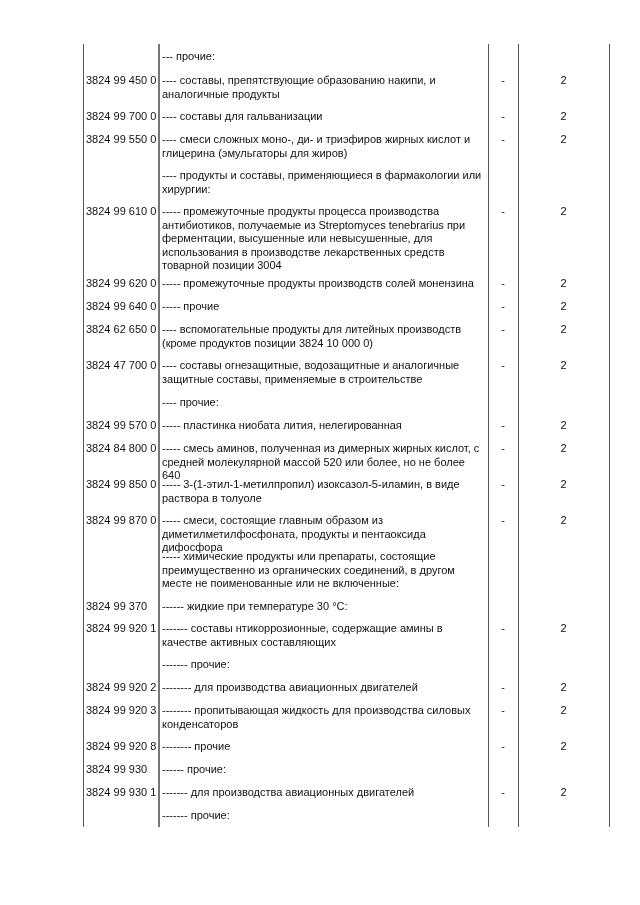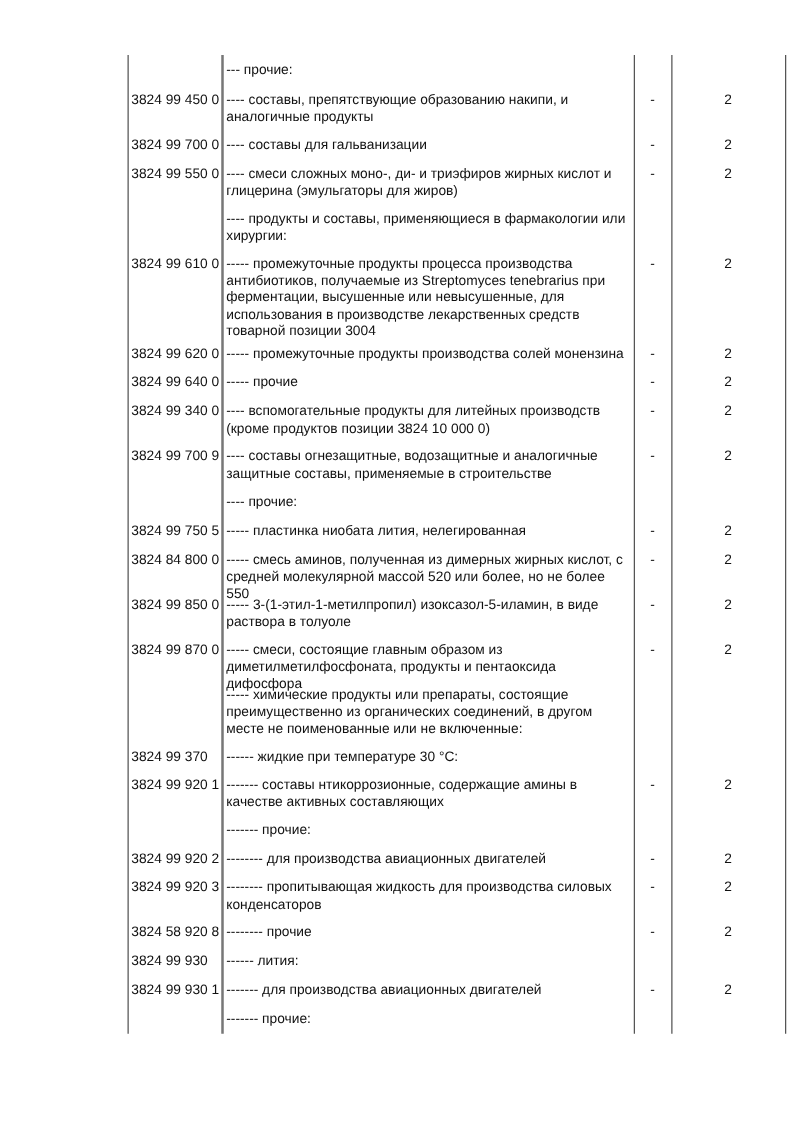--- a/index.html
+++ b/index.html
@@ -1,18 +1,18 @@
 <!DOCTYPE html>
 <html><head>
 <meta charset="utf-8">
 <style>
   html, body { margin:0; padding:0; background:#ffffff; }
   body { width:640px; height:905px; position:relative; overflow:hidden;
          font-family:"Liberation Sans", sans-serif; font-size:11px; color:#111; }
-  .tbl { position:absolute; left:102px; top:44px; width:447px; height:783px; }
+  .tbl { position:absolute; left:83px; top:44px; width:447px; height:783px; }
   .vline { position:absolute; top:0; bottom:0; width:1px; background:#555; }
   .vline.thick { width:2px; background:#777; }
   .row { position:absolute; left:0; width:527px; line-height:13.5px; }
   .code { position:absolute; left:3px; width:72px; white-space:nowrap; }
   .desc { position:absolute; left:79px; width:322px; }
   .c3 { position:absolute; left:405px; width:30px; text-align:center; }
   .c4 { position:absolute; left:435px; width:91px; text-align:center; }
 </style>
 </head>
 <body>
@@ -54,57 +54,57 @@
     <div class="c4"></div>
   </div>
     <div class="row" style="top: 161px;">
     <div class="code">3824 99 610 0</div>
     <div class="desc">----- промежуточные продукты процесса производства антибиотиков, получаемые из Streptomyces tenebrarius при ферментации, высушенные или невысушенные, для использования в производстве лекарственных средств товарной позиции 3004</div>
     <div class="c3">-</div>
     <div class="c4">2</div>
   </div>
     <div class="row" style="top: 233px;">
     <div class="code">3824 99 620 0</div>
-    <div class="desc">----- промежуточные продукты производства солей монензина</div>
+    <div class="desc">----- промежуточные продукты производств солей монензина</div>
     <div class="c3">-</div>
     <div class="c4">2</div>
   </div>
     <div class="row" style="top: 256px;">
     <div class="code">3824 99 640 0</div>
     <div class="desc">----- прочие</div>
     <div class="c3">-</div>
     <div class="c4">2</div>
   </div>
     <div class="row" style="top: 279px;">
-    <div class="code">3824 99 340 0</div>
+    <div class="code">3824 62 650 0</div>
     <div class="desc">---- вспомогательные продукты для литейных производств (кроме продуктов позиции 3824 10 000 0)</div>
     <div class="c3">-</div>
     <div class="c4">2</div>
   </div>
     <div class="row" style="top: 315px;">
-    <div class="code">3824 99 700 9</div>
+    <div class="code">3824 47 700 0</div>
     <div class="desc">---- составы огнезащитные, водозащитные и аналогичные защитные составы, применяемые в строительстве</div>
     <div class="c3">-</div>
     <div class="c4">2</div>
   </div>
     <div class="row" style="top: 352px;">
     <div class="code"></div>
     <div class="desc">---- прочие:</div>
     <div class="c3"></div>
     <div class="c4"></div>
   </div>
     <div class="row" style="top: 375px;">
-    <div class="code">3824 99 750 5</div>
+    <div class="code">3824 99 570 0</div>
     <div class="desc">----- пластинка ниобата лития, нелегированная</div>
     <div class="c3">-</div>
     <div class="c4">2</div>
   </div>
     <div class="row" style="top: 398px;">
     <div class="code">3824 84 800 0</div>
-    <div class="desc">----- смесь аминов, полученная из димерных жирных кислот, с средней молекулярной массой 520 или более, но не более 550</div>
+    <div class="desc">----- смесь аминов, полученная из димерных жирных кислот, с средней молекулярной массой 520 или более, но не более 640</div>
     <div class="c3">-</div>
     <div class="c4">2</div>
   </div>
     <div class="row" style="top: 434px;">
     <div class="code">3824 99 850 0</div>
     <div class="desc">----- 3-(1-этил-1-метилпропил) изоксазол-5-иламин, в виде раствора в толуоле</div>
     <div class="c3">-</div>
     <div class="c4">2</div>
   </div>
     <div class="row" style="top: 470px;">
@@ -143,28 +143,28 @@
     <div class="c3">-</div>
     <div class="c4">2</div>
   </div>
     <div class="row" style="top: 660px;">
     <div class="code">3824 99 920 3</div>
     <div class="desc">-------- пропитывающая жидкость для производства силовых конденсаторов</div>
     <div class="c3">-</div>
     <div class="c4">2</div>
   </div>
     <div class="row" style="top: 696px;">
-    <div class="code">3824 58 920 8</div>
+    <div class="code">3824 99 920 8</div>
     <div class="desc">-------- прочие</div>
     <div class="c3">-</div>
     <div class="c4">2</div>
   </div>
     <div class="row" style="top: 719px;">
     <div class="code">3824 99 930</div>
-    <div class="desc">------ лития:</div>
+    <div class="desc">------ прочие:</div>
     <div class="c3"></div>
     <div class="c4"></div>
   </div>
     <div class="row" style="top: 742px;">
     <div class="code">3824 99 930 1</div>
     <div class="desc">------- для производства авиационных двигателей</div>
     <div class="c3">-</div>
     <div class="c4">2</div>
   </div>
     <div class="row" style="top: 765px;">

